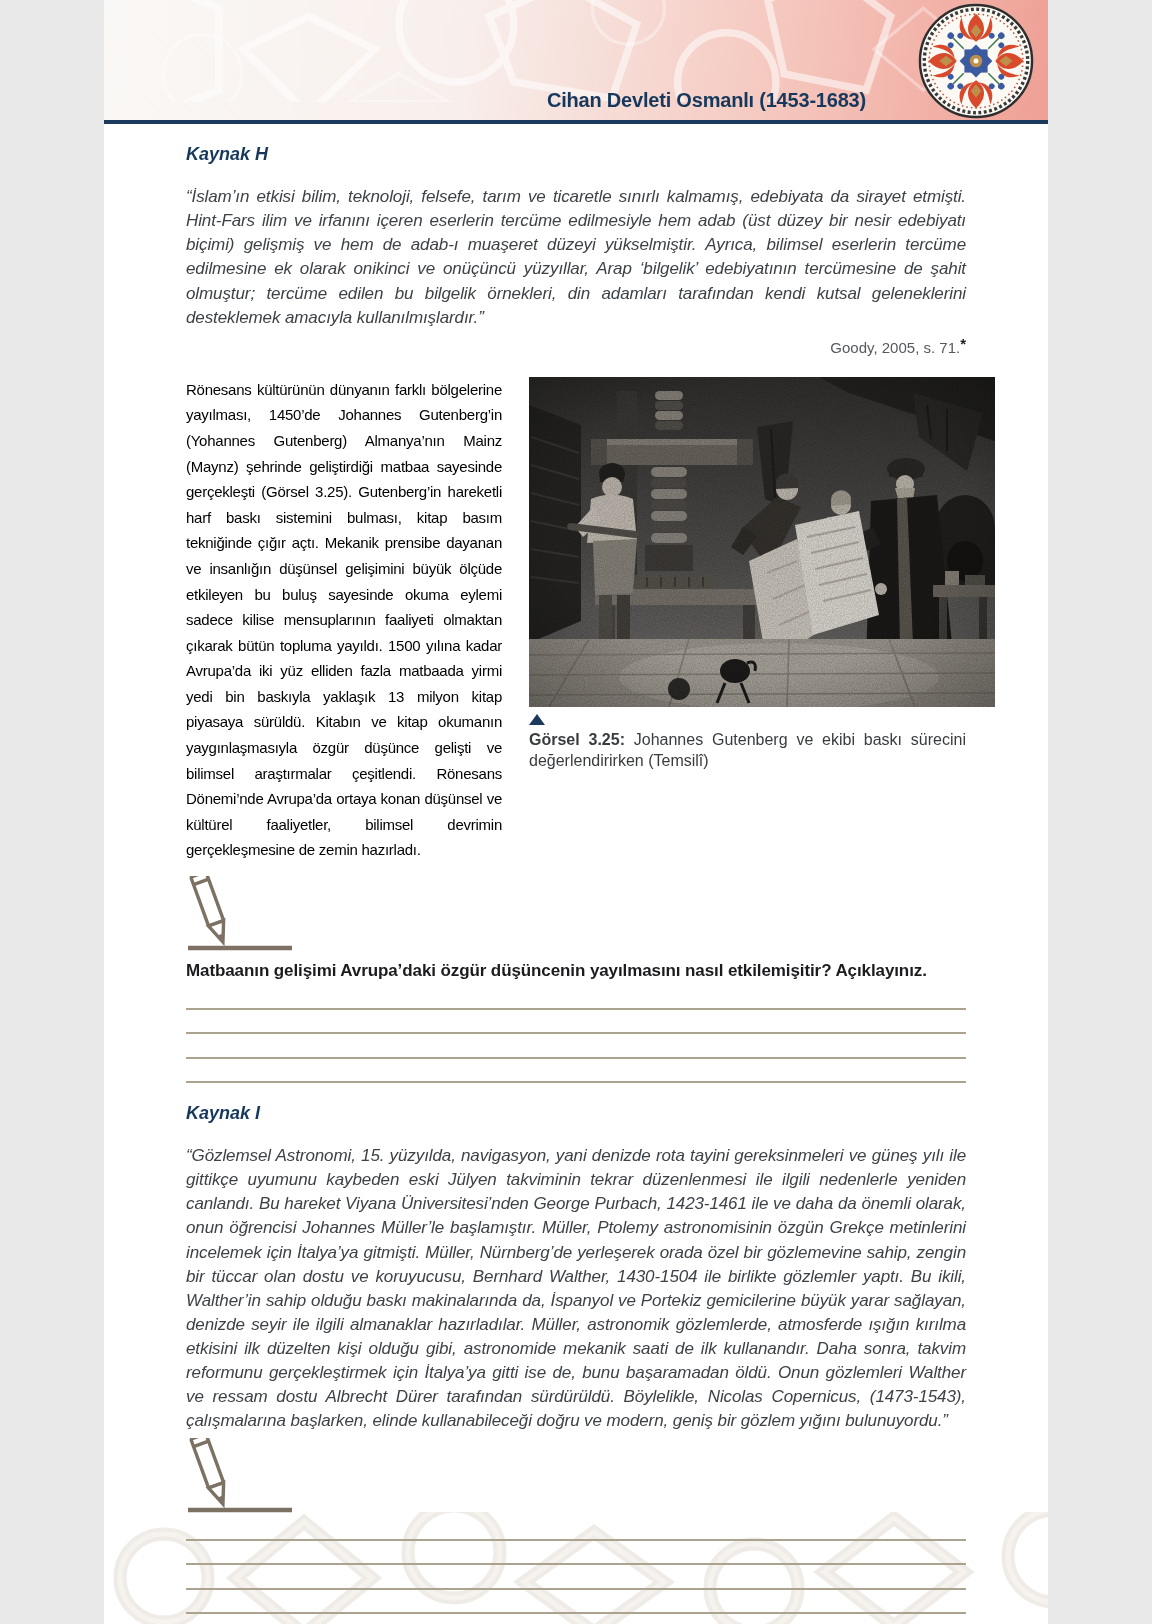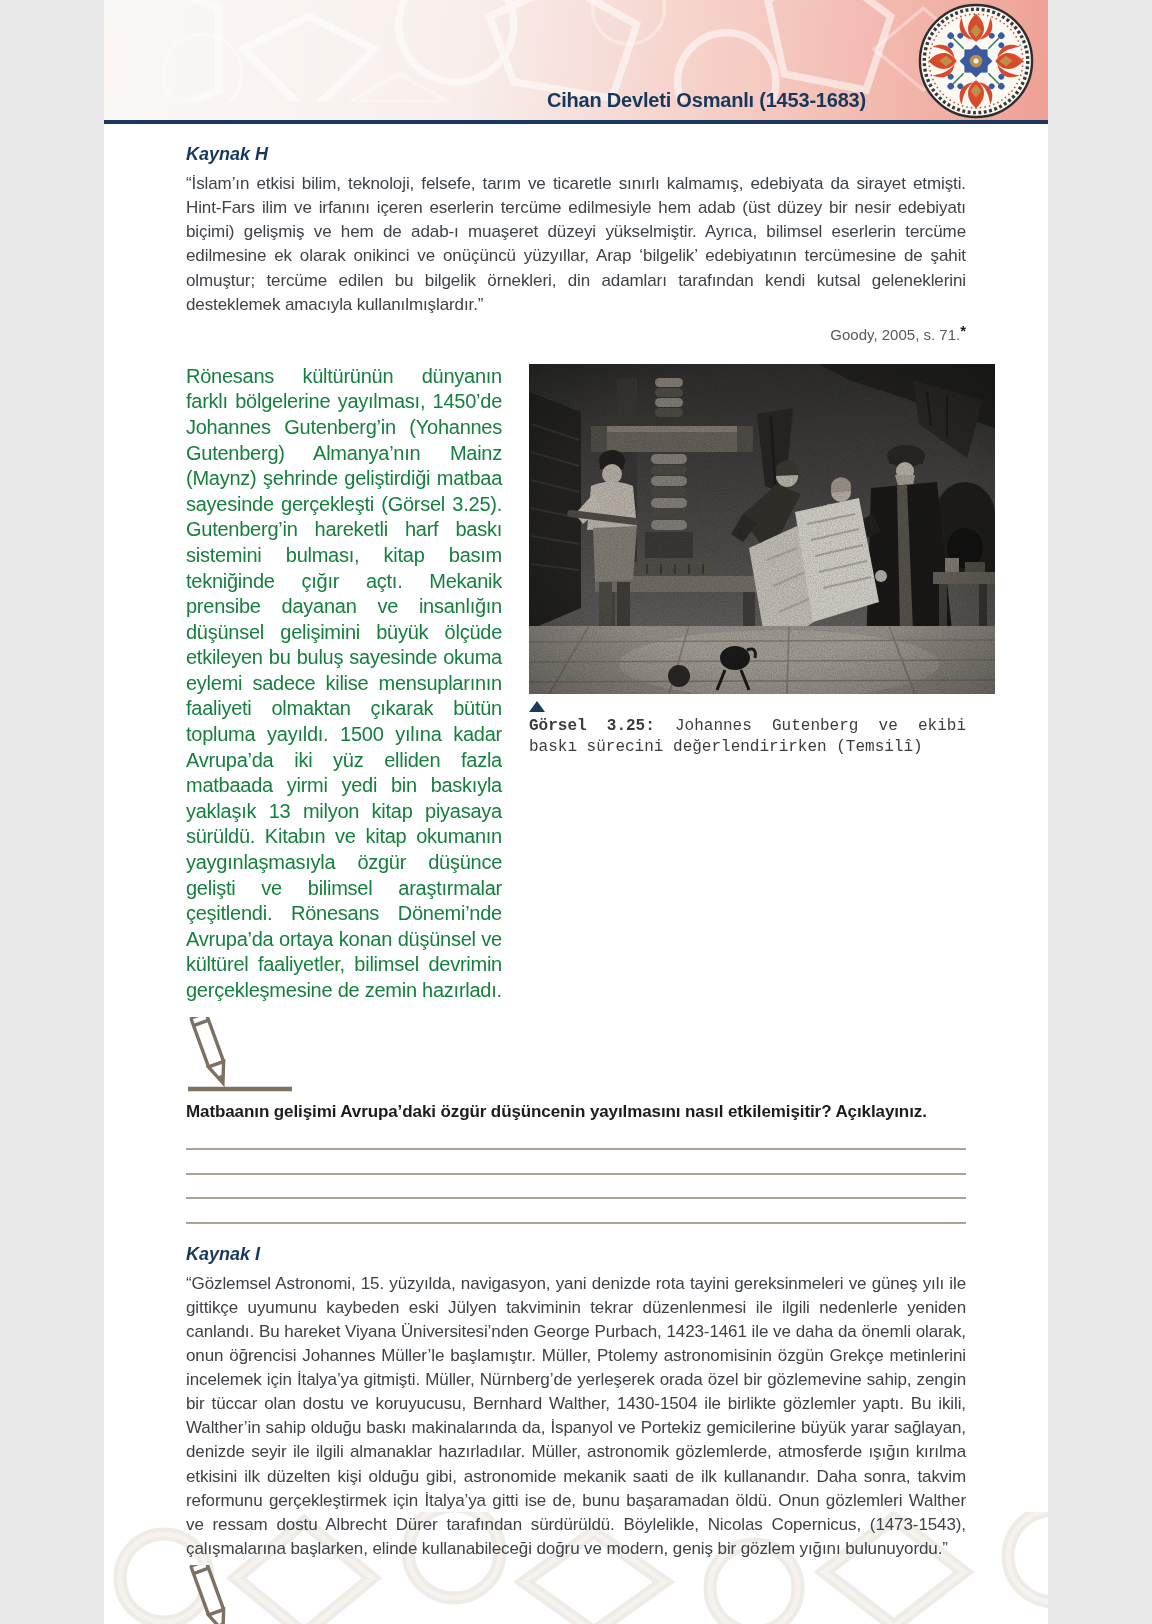--- a/index.html
+++ b/index.html
@@ -22,32 +22,32 @@
     font-size:20px; font-weight:700; letter-spacing:-0.2px; color:#16385c;
   }
   .hdr-rule { position:absolute; left:0; bottom:0; width:1138px; height:4px; background:#1c3a5e; }
   .medallion { position:absolute; top:3px; right:14px; width:116px; height:116px; }
 
   
   .content { position:relative; z-index:1; padding:0 82px; }
 
   .src-title { margin-top:20px; font-size:18px; font-weight:700; font-style:italic; color:#16385c; }
   .src-quote {
-    margin-top:7px; font-size:17px; line-height:1.42;
+    margin-top:20px; font-size:17px; font-style:italic; line-height:1.42;
     letter-spacing:-0.1px; color:#3d4247; text-align:justify;
   }
   .src-attr { margin-top:5px; text-align:right; font-size:15px; color:#55595e; }
   .src-attr .mark { font-weight:700; font-size:15px; color:#1d1d1f; vertical-align:4px; }
 
   .cols { display:flex; margin-top:21px; }
   .col-text {
-    width:458px; font-size:20px; line-height:25.6px; text-align:justify;
-    letter-spacing:-0.25px; color:#15803d;
-  }
-  .fig { width:466px; margin-left:27px; margin-right:-29px;font-family:Liberation Mono, monospace; }
+    width:458px; font-size:15px; line-height:25.6px; text-align:justify;
+    letter-spacing:-0.25px; color:#000000;
+  }
+  .fig { width:466px; margin-left:27px; margin-right:-29px; }
   .fig-img { display:block; width:466px; height:330px; }
   .fig-arrow {
     margin-top:7px; width:0; height:0;
     border-left:8px solid transparent; border-right:8px solid transparent;
     border-bottom:11px solid #1c3a5e;
   }
   .fig-cap { margin-top:4px; width:437px; font-size:16px; line-height:1.35; color:#393c3f; text-align:justify; }
   .fig-cap .cap-label { font-weight:700; }
 
   .pencil-block { margin-top:13px; height:76px; }

